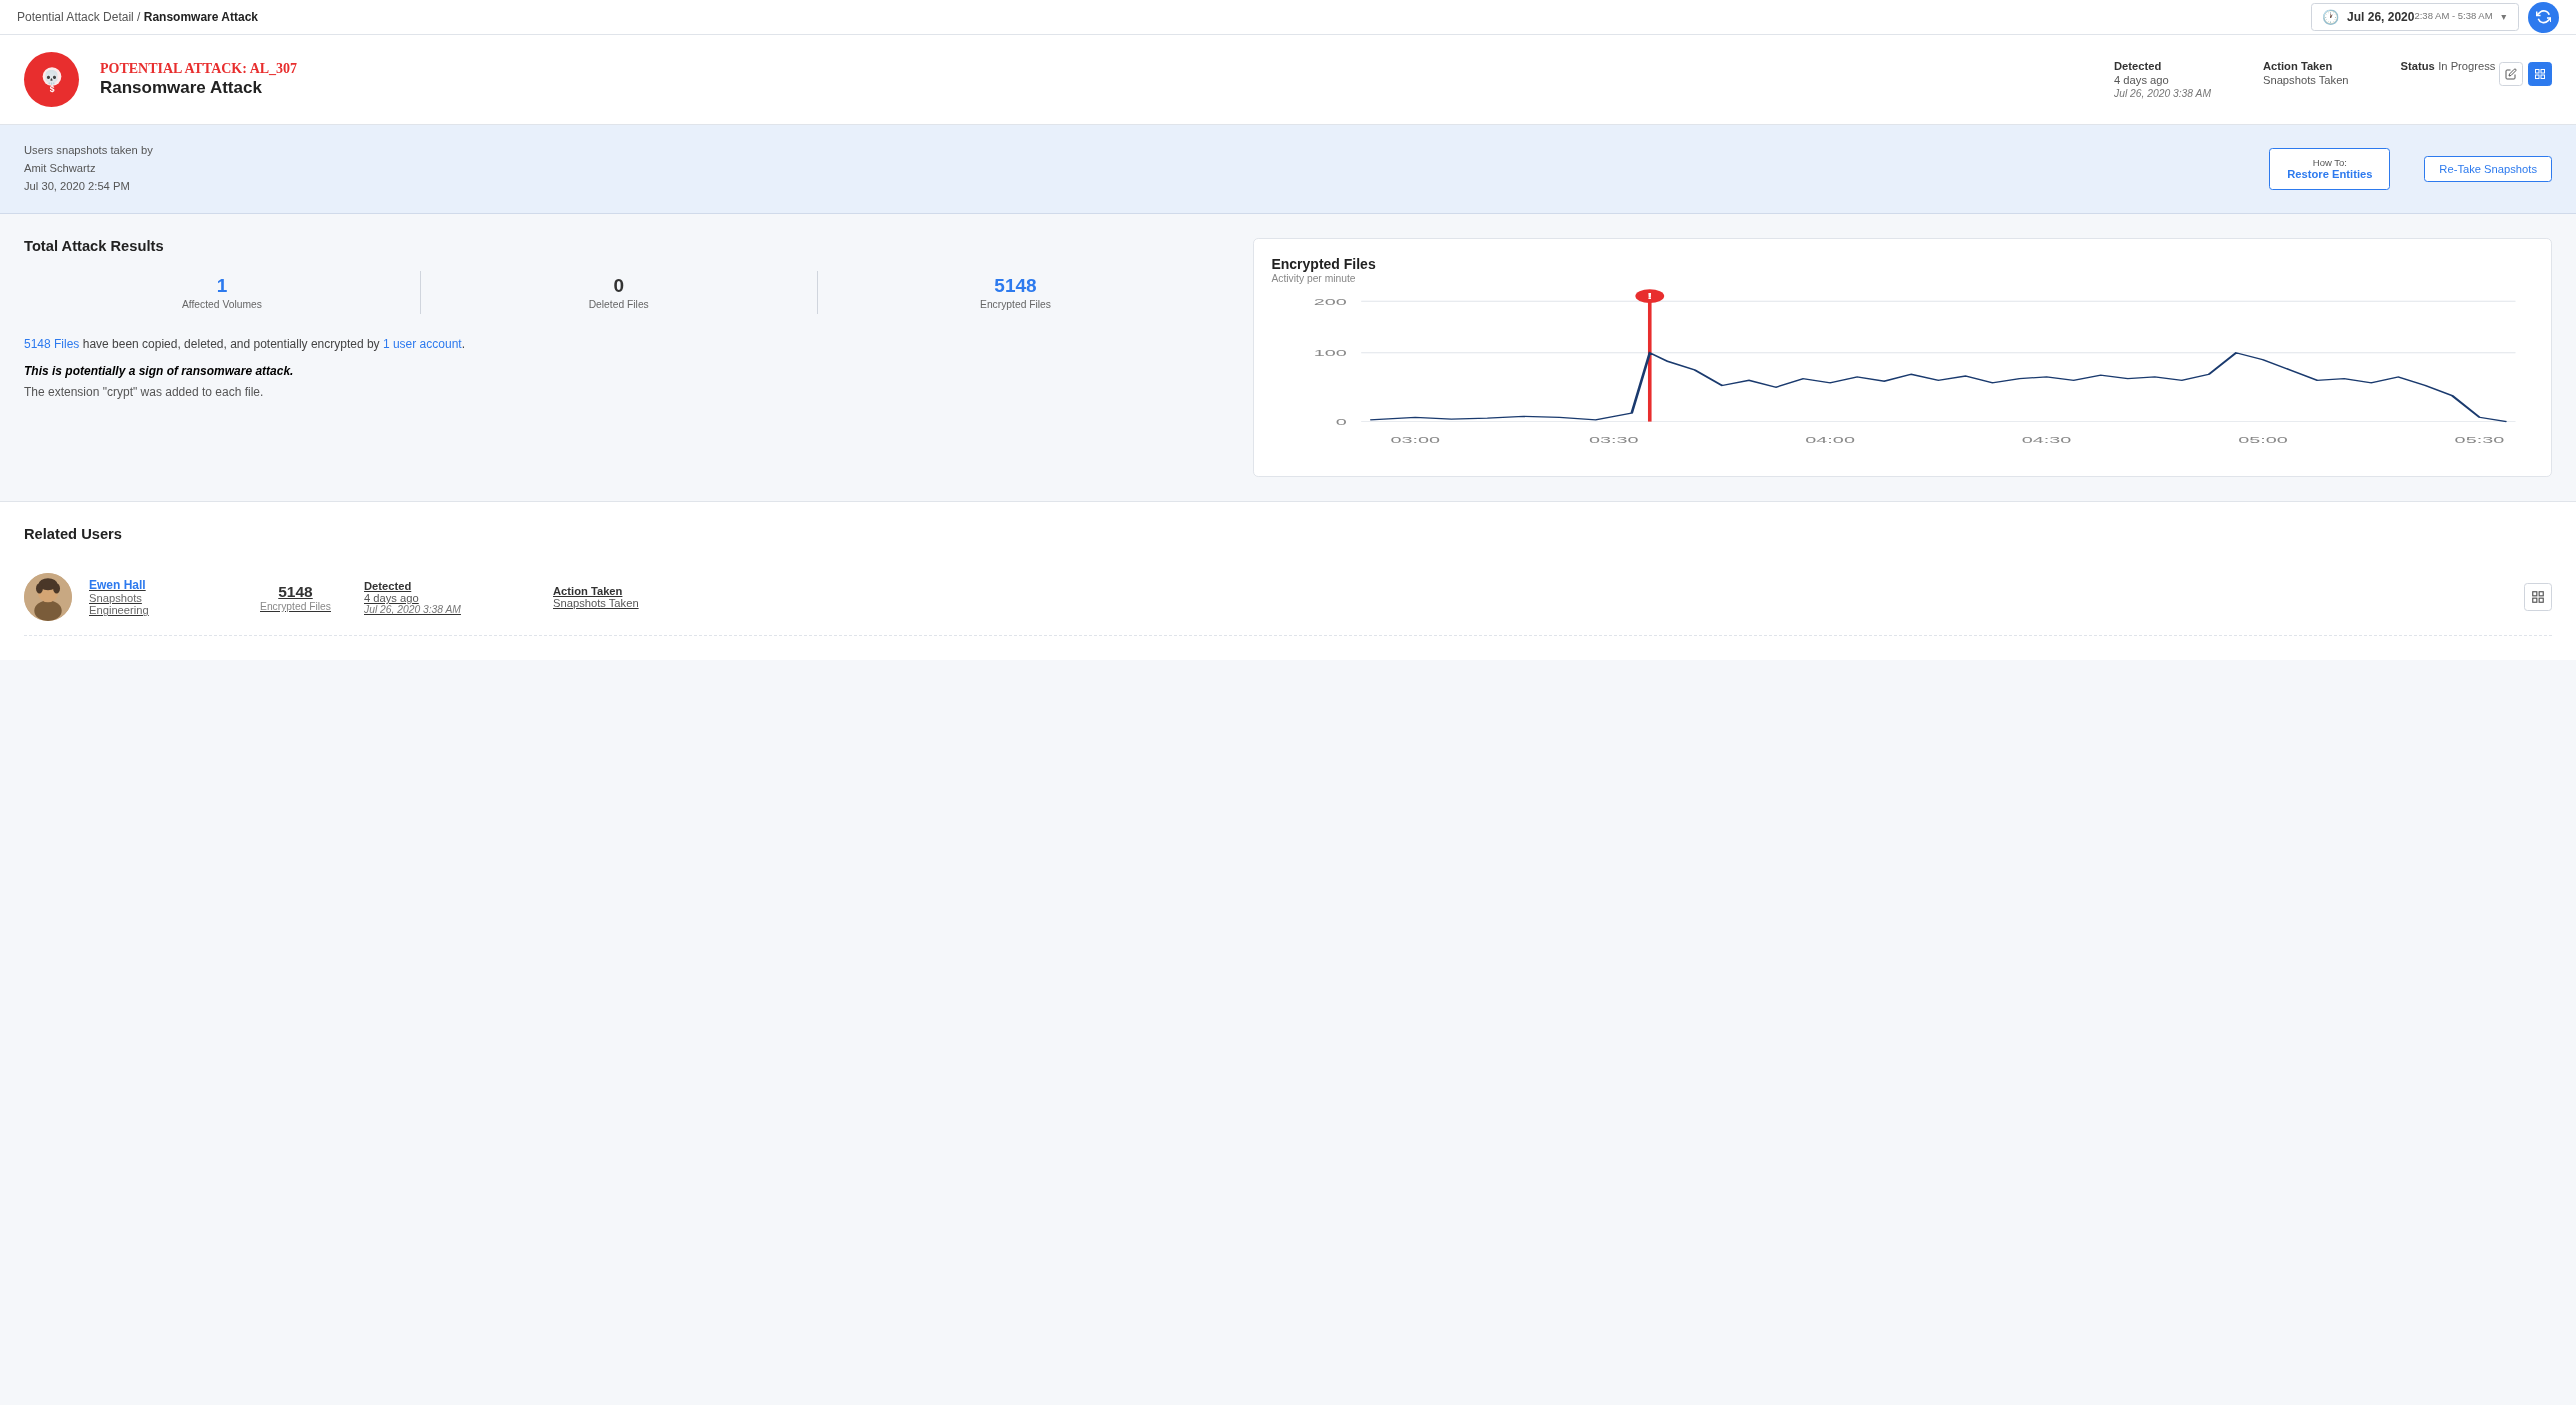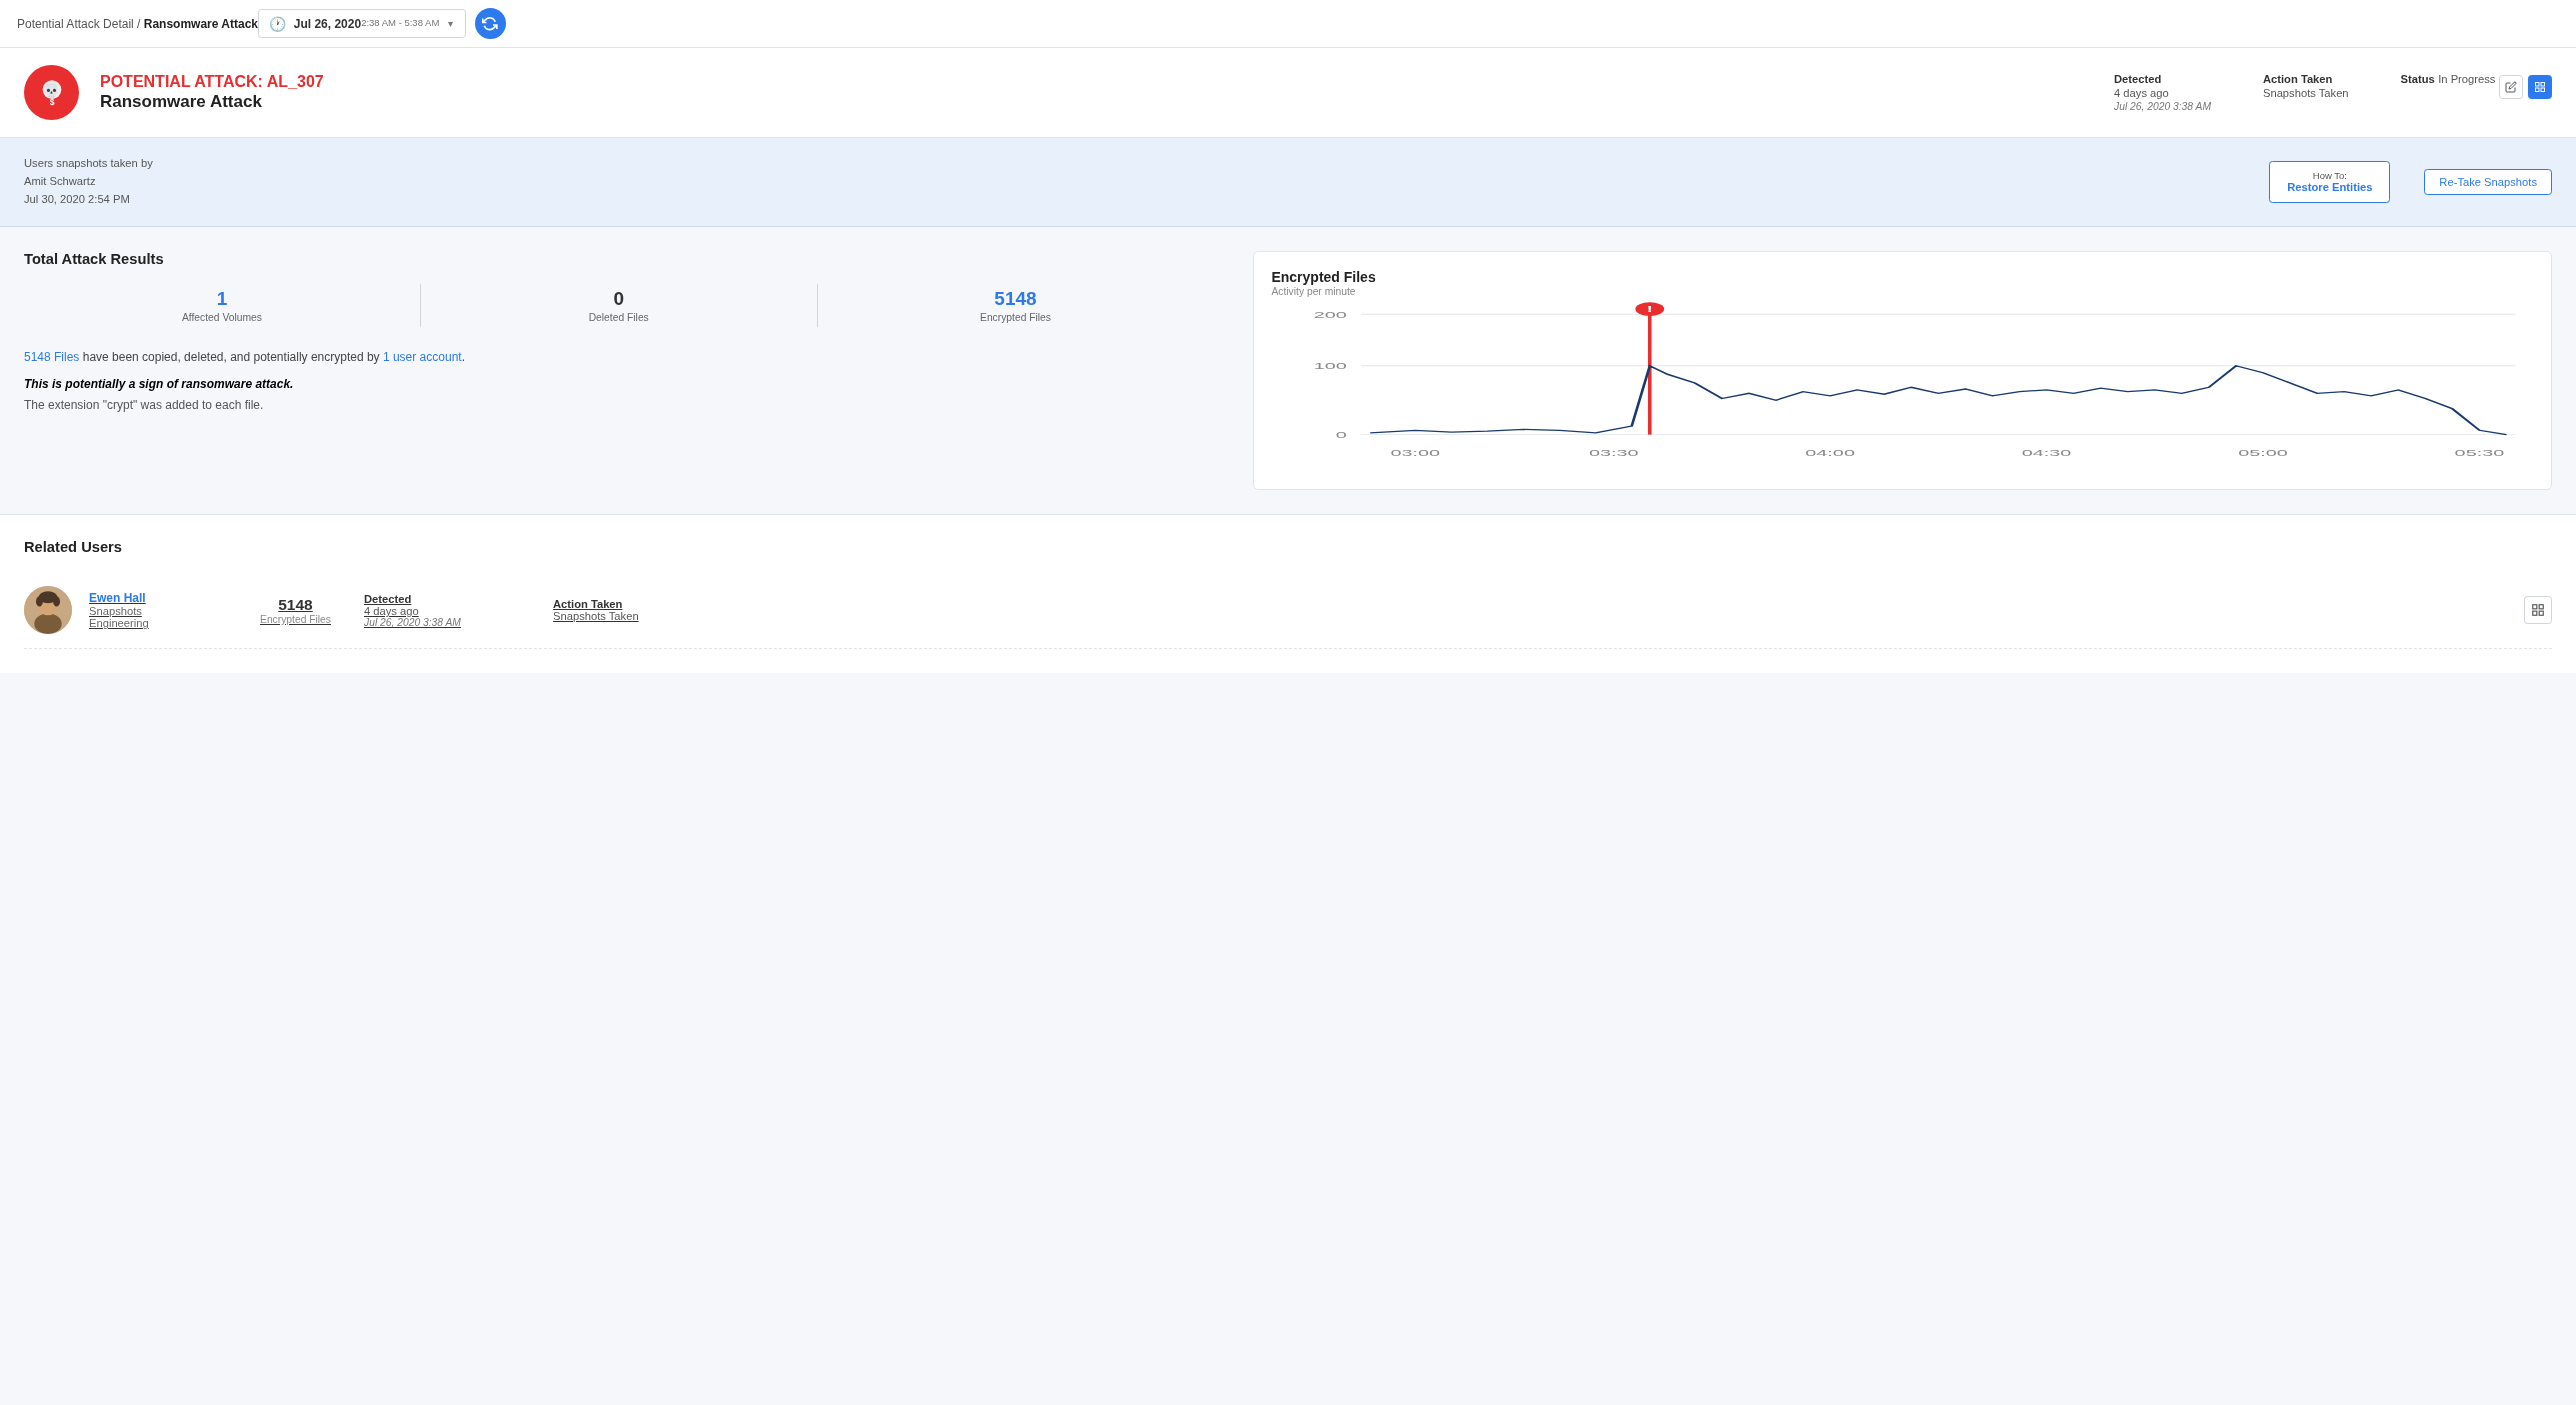--- a/index.html
+++ b/index.html
@@ -1,21 +1,21 @@
 <!DOCTYPE html>
 <html style="font-size:14px"><head>
   <meta charset="utf-8">
   <style>
     * { box-sizing: border-box; margin: 0; padding: 0; }
     body { font-family: -apple-system, BlinkMacSystemFont, 'Segoe UI', Arial, sans-serif; background: #f5f7fa; color: #333; font-size: 12px; }
 
     
     .top-nav {
-      display: flex; align-items: center; justify-content: flex-start;
-      background: #fff; padding: 0 17px; height: 48px;
+      display: flex; align-items: center; justify-content: space-between;
+      background: #fff; padding: 0 17px; height: 35px;
       border-bottom: 0.9px solid #e0e4ea;
     }
     .breadcrumb { font-size: 12px; color: #555; }
     .breadcrumb .current { font-weight: 700; color: #222; }
     .nav-right { display: flex; align-items: center; gap: 8.6px; }
     .date-range-btn {
       display: flex; align-items: center; gap: 7px;
       border: 0.9px solid #d0d5dd; border-radius: 3.4px; padding: 5.2px 10.3px;
       background: #fff; cursor: pointer; font-size: 11.2px; color: #333;
     }
@@ -31,21 +31,21 @@
     .alert-header {
       background: #fff; padding: 17px 24px; border-bottom: 0.9px solid #e0e4ea;
       display: flex; align-items: center; gap: 21px;
     }
     .alert-icon {
       width: 55px; height: 55px; border-radius: 50%; background: #e82e2e;
       display: flex; align-items: center; justify-content: center; flex-shrink: 0;
     }
     .alert-icon svg { width: 34px; height: 34px; }
     .alert-info { flex: 0 0 auto; }
-    .alert-id { color: #e82e2e; font-size: 16px; font-weight: 600; text-transform: uppercase; }
+    .alert-id { color: #e82e2e; font-size: 14px; font-weight: 600; text-transform: uppercase; font-family: Liberation Serif, serif; }
     .alert-title { font-size: 17px; font-weight: 700; color: #222; margin-top: 1.7px; }
     .alert-meta-group { margin-left: auto; display: flex; gap: 52px; align-items: flex-start; }
     .meta-block { display: flex; flex-direction: column; gap: 1.7px; }
     .meta-label { font-size: 11.2px; font-weight: 600; color: #333; }
     .meta-value { font-size: 11.2px; color: #555; }
     .meta-date { font-size: 10.3px; color: #777; font-style: italic; }
     .status-block { display: flex; gap: 3.4px; }
     .status-value { color: #555; font-size: 11.2px; }
     .status-icons { display: flex; gap: 5.2px; margin-top: 1.7px; }
     .status-icon-btn {

